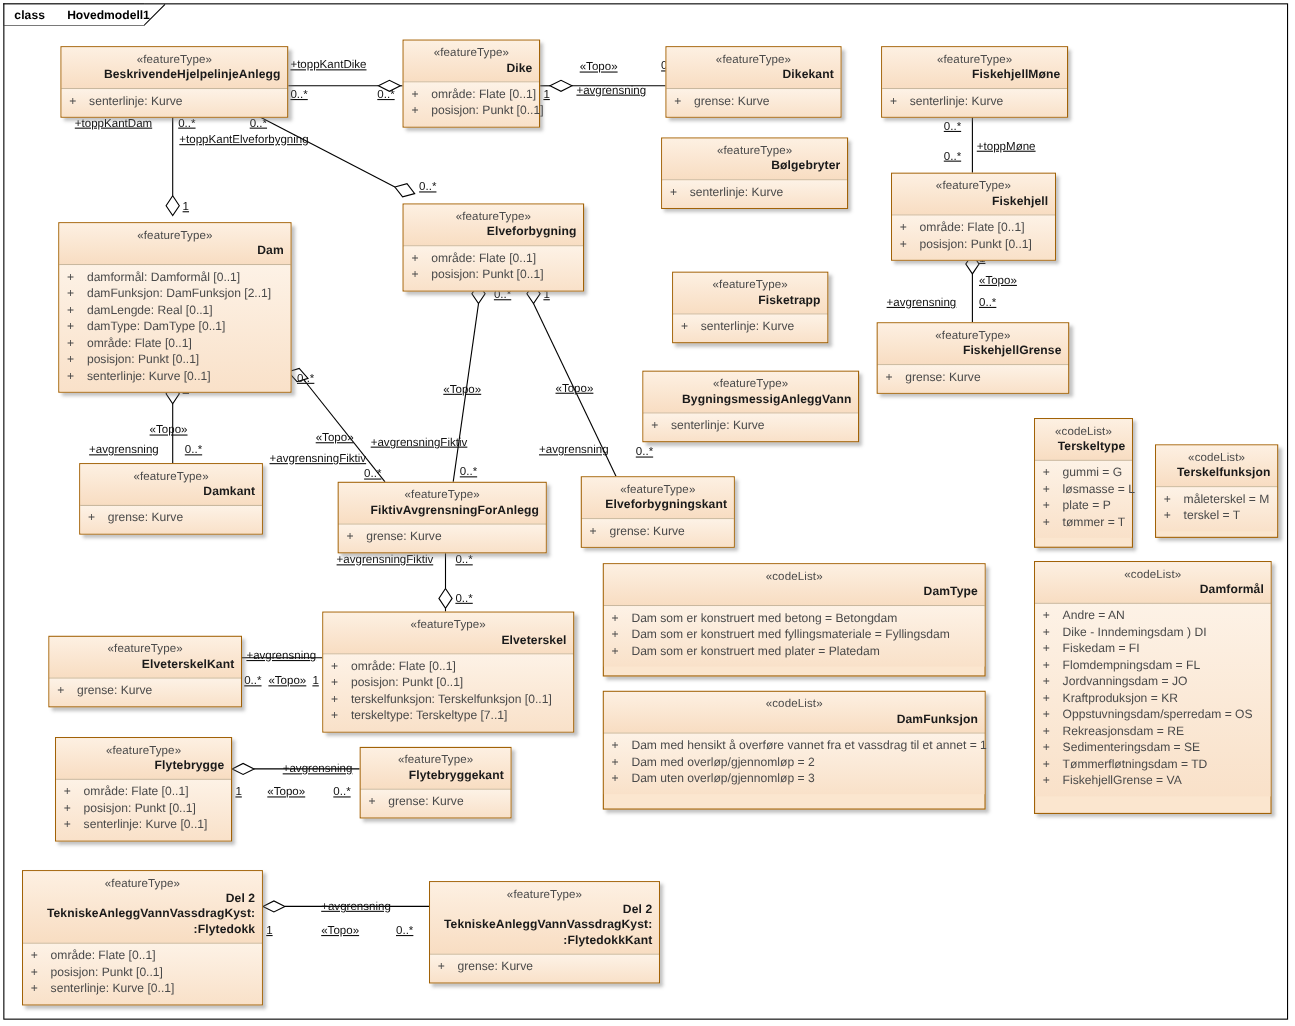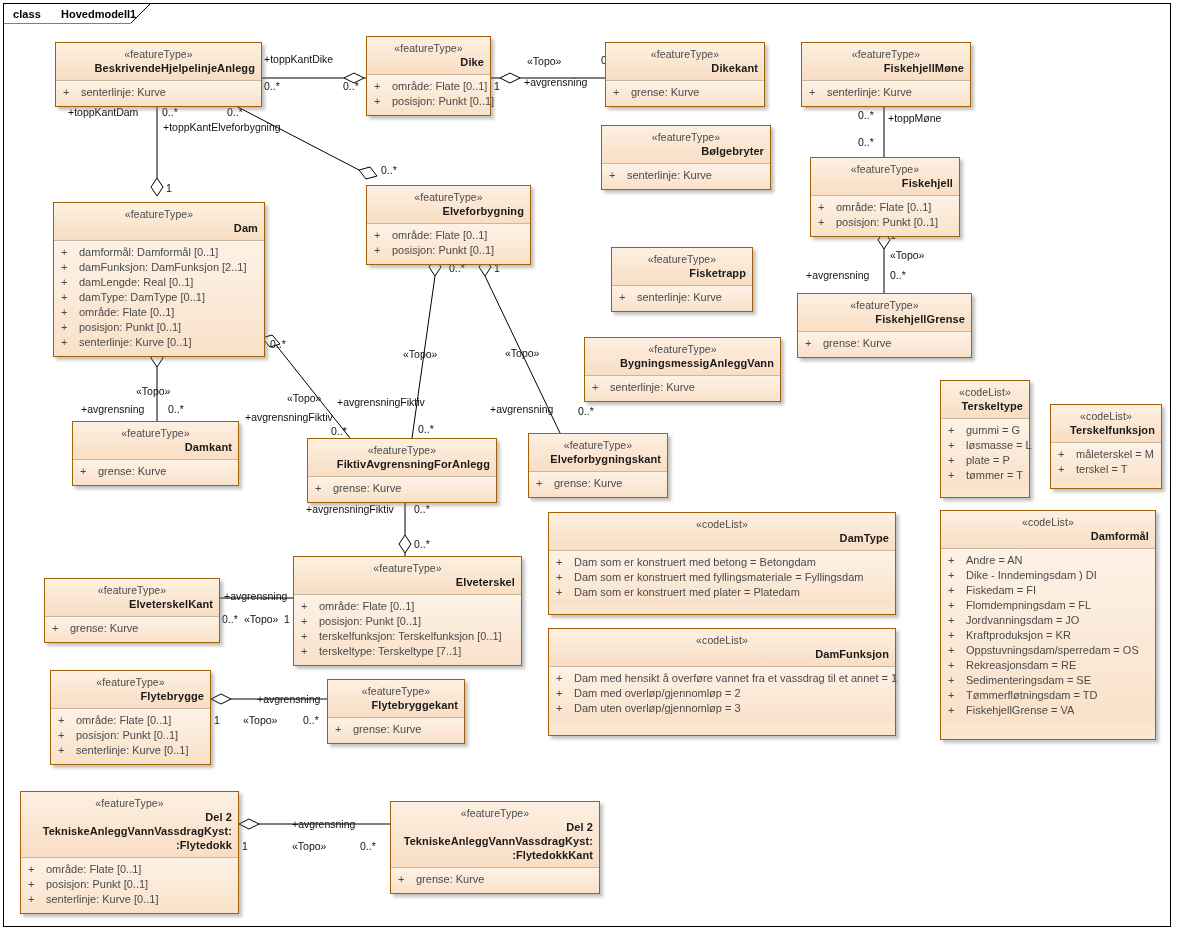--- a/index.html
+++ b/index.html
@@ -128,20 +128,21 @@
   }
   .cls .attr .txt { flex: 1 1 auto; }
 
   
   .lbl {
     position: absolute;
     font-size: 10.5px;
     color: #111;
     white-space: nowrap;
     line-height: 12px;
+    text-decoration: underline;
   }
   .lbl.mult { font-size: 10.5px; }
   .lbl.stereo-lbl { font-size: 10.5px; }
 </style>
 </head>
 <body>
 
 <div id="diagram">
 
   <div id="frame"></div>
@@ -211,21 +212,21 @@
   <div class="lbl mult" style="left:494px; top:80px;">1</div>
   <div class="lbl mult" style="left:601px; top:54px;">0..*</div>
 
   <div class="lbl" style="left:68px; top:106px;">+toppKantDam</div>
   <div class="lbl mult" style="left:162px; top:106px;">0..*</div>
   <div class="lbl" style="left:163px; top:121px;">+toppKantElveforbygning</div>
   <div class="lbl mult" style="left:227px; top:106px;">0..*</div>
   <div class="lbl mult" style="left:381px; top:164px;">0..*</div>
   <div class="lbl mult" style="left:166px; top:182px;">1</div>
 
-  <div class="lbl" style="left:888px; top:112px;">+toppMøne</div>
+  <div class="lbl" style="left:888px; top:127px;">+toppMøne</div>
   <div class="lbl mult" style="left:858px; top:109px;">0..*</div>
   <div class="lbl mult" style="left:858px; top:136px;">0..*</div>
 
   <div class="lbl stereo-lbl" style="left:890px; top:249px;">«Topo»</div>
   <div class="lbl" style="left:806px; top:269px;">+avgrensning</div>
   <div class="lbl mult" style="left:890px; top:229px;">1</div>
   <div class="lbl mult" style="left:890px; top:269px;">0..*</div>
 
   <div class="lbl mult" style="left:166px; top:347px;">1</div>
   <div class="lbl stereo-lbl" style="left:136px; top:385px;">«Topo»</div>

